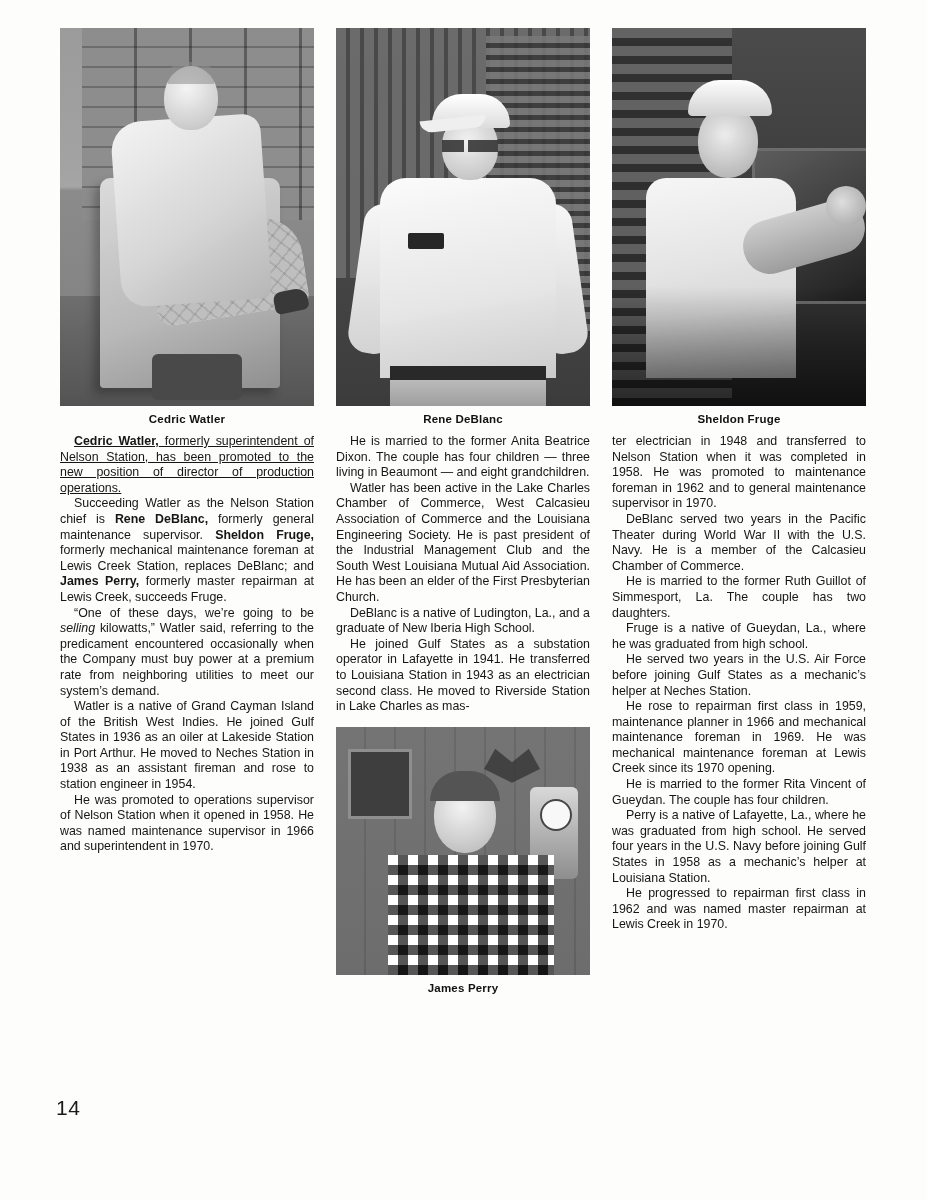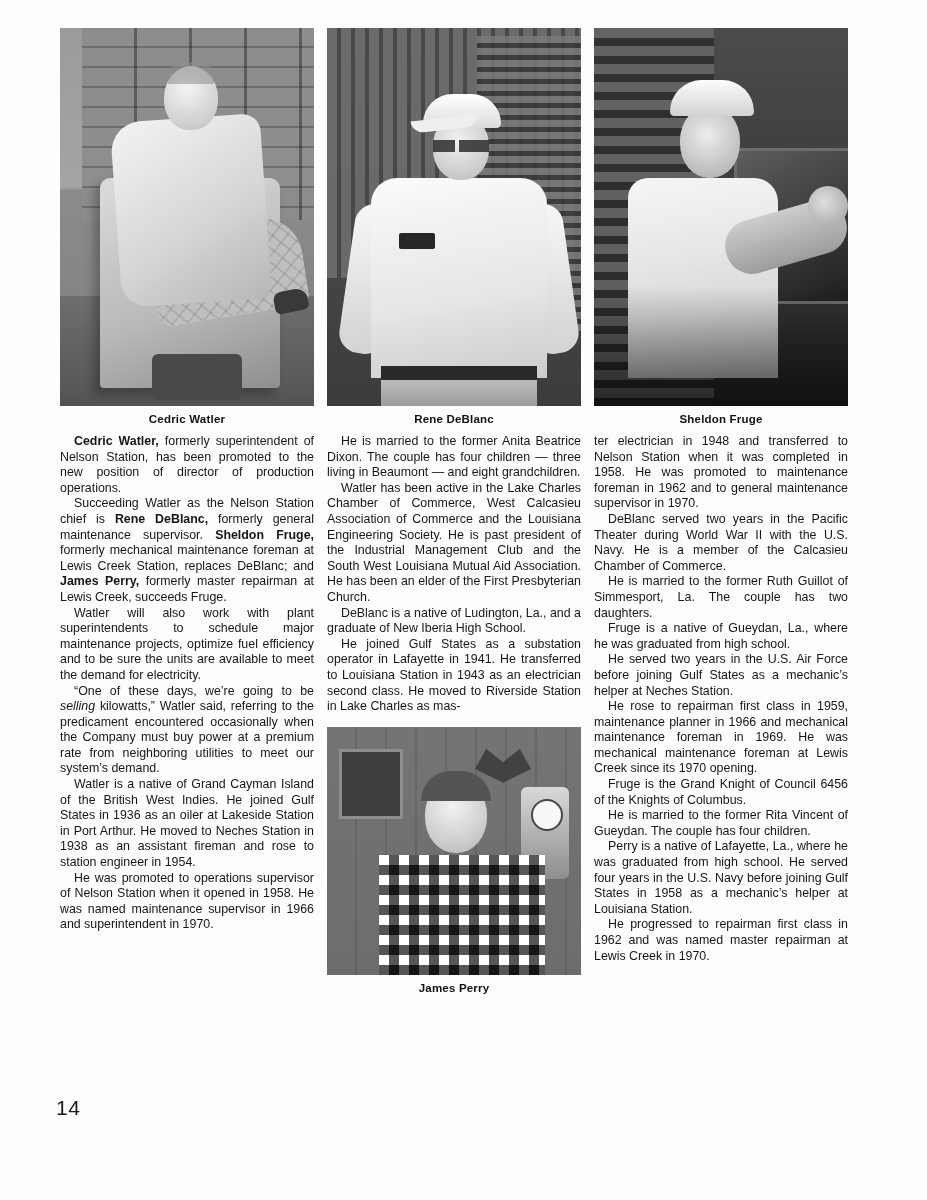--- a/index.html
+++ b/index.html
@@ -21,21 +21,21 @@
     width: 927px;
     height: 1200px;
     background: #fdfdfb;
   }
   .columns {
     position: absolute;
     left: 60px;
     top: 28px;
     width: 808px;
     display: flex;
-    gap: 13px;
+    gap: 22px;
   }
   .col {
     width: 254px;
   }
   .col.mid { width: 254px; }
   .col.right { width: 254px; }
 
   
   .photo {
     position: relative;
@@ -274,21 +274,21 @@
     text-align: justify;
     text-justify: inter-word;
     color: #161616;
     -webkit-hyphens: none;
     hyphens: none;
   }
   .body-text p {
     margin: 0;
     text-indent: 14px;
   }
-  .body-text p.first { text-indent: 14px; }
+  .body-text p.first { text-indent: 14px; text-decoration: underline; }
   .body-text b { font-weight: bold; }
   .body-text i { }
 
   .page-number {
     position: absolute;
     left: 56px;
     top: 1096px;
     font-size: 21px;
     color: #1a1a1a;
     letter-spacing: .5px;
@@ -311,21 +311,20 @@
         <div class="p1-legs"></div>
         <div class="p1-body"></div>
         <div class="p1-head"></div>
         <div class="p1-shoe"></div>
       </div>
       <div class="caption">Cedric Watler</div>
 
       <div class="body-text">
         <p class="first"><b>Cedric Watler,</b> formerly superintendent of Nelson Station, has been promoted to the new position of director of production operations.</p>
         <p>Succeeding Watler as the Nelson Station chief is <b>Rene DeBlanc,</b> formerly general maintenance supervisor. <b>Sheldon Fruge,</b> formerly mechanical maintenance foreman at Lewis Creek Station, replaces DeBlanc; and <b>James Perry,</b> formerly master repairman at Lewis Creek, succeeds Fruge.</p>
-        <p>Watler will also work with plant superintendents to schedule major maintenance projects, optimize fuel efficiency and to be sure the units are available to meet the demand for electricity.</p>
         <p>“One of these days, we’re going to be <i>selling</i> kilowatts,” Watler said, referring to the predicament encountered occasionally when the Company must buy power at a premium rate from neighboring utilities to meet our system’s demand.</p>
         <p>Watler is a native of Grand Cayman Island of the British West Indies. He joined Gulf States in 1936 as an oiler at Lakeside Station in Port Arthur. He moved to Neches Station in 1938 as an assistant fireman and rose to station engineer in 1954.</p>
         <p>He was promoted to operations supervisor of Nelson Station when it opened in 1958. He was named maintenance supervisor in 1966 and superintendent in 1970.</p>
       </div>
     </div>
 
     <div class="col mid">
 
       <div class="photo photo-2">
         <div class="ph-bg p2-bg"></div>
@@ -378,21 +377,20 @@
       </div>
       <div class="caption">Sheldon Fruge</div>
 
       <div class="body-text">
         <p style="text-indent:0">ter electrician in 1948 and transferred to Nelson Station when it was completed in 1958. He was promoted to maintenance foreman in 1962 and to general maintenance supervisor in 1970.</p>
         <p>DeBlanc served two years in the Pacific Theater during World War II with the U.S. Navy. He is a member of the Calcasieu Chamber of Commerce.</p>
         <p>He is married to the former Ruth Guillot of Simmesport, La. The couple has two daughters.</p>
         <p>Fruge is a native of Gueydan, La., where he was graduated from high school.</p>
         <p>He served two years in the U.S. Air Force before joining Gulf States as a mechanic’s helper at Neches Station.</p>
         <p>He rose to repairman first class in 1959, maintenance planner in 1966 and mechanical maintenance foreman in 1969. He was mechanical maintenance foreman at Lewis Creek since its 1970 opening.</p>
-        <p>Fruge is the Grand Knight of Council 6456 of the Knights of Columbus.</p>
         <p>He is married to the former Rita Vincent of Gueydan. The couple has four children.</p>
         <p>Perry is a native of Lafayette, La., where he was graduated from high school. He served four years in the U.S. Navy before joining Gulf States in 1958 as a mechanic’s helper at Louisiana Station.</p>
         <p>He progressed to repairman first class in 1962 and was named master repairman at Lewis Creek in 1970.</p>
       </div>
     </div>
 
   </div>
 
   <div class="page-number">14</div>
 </div>

